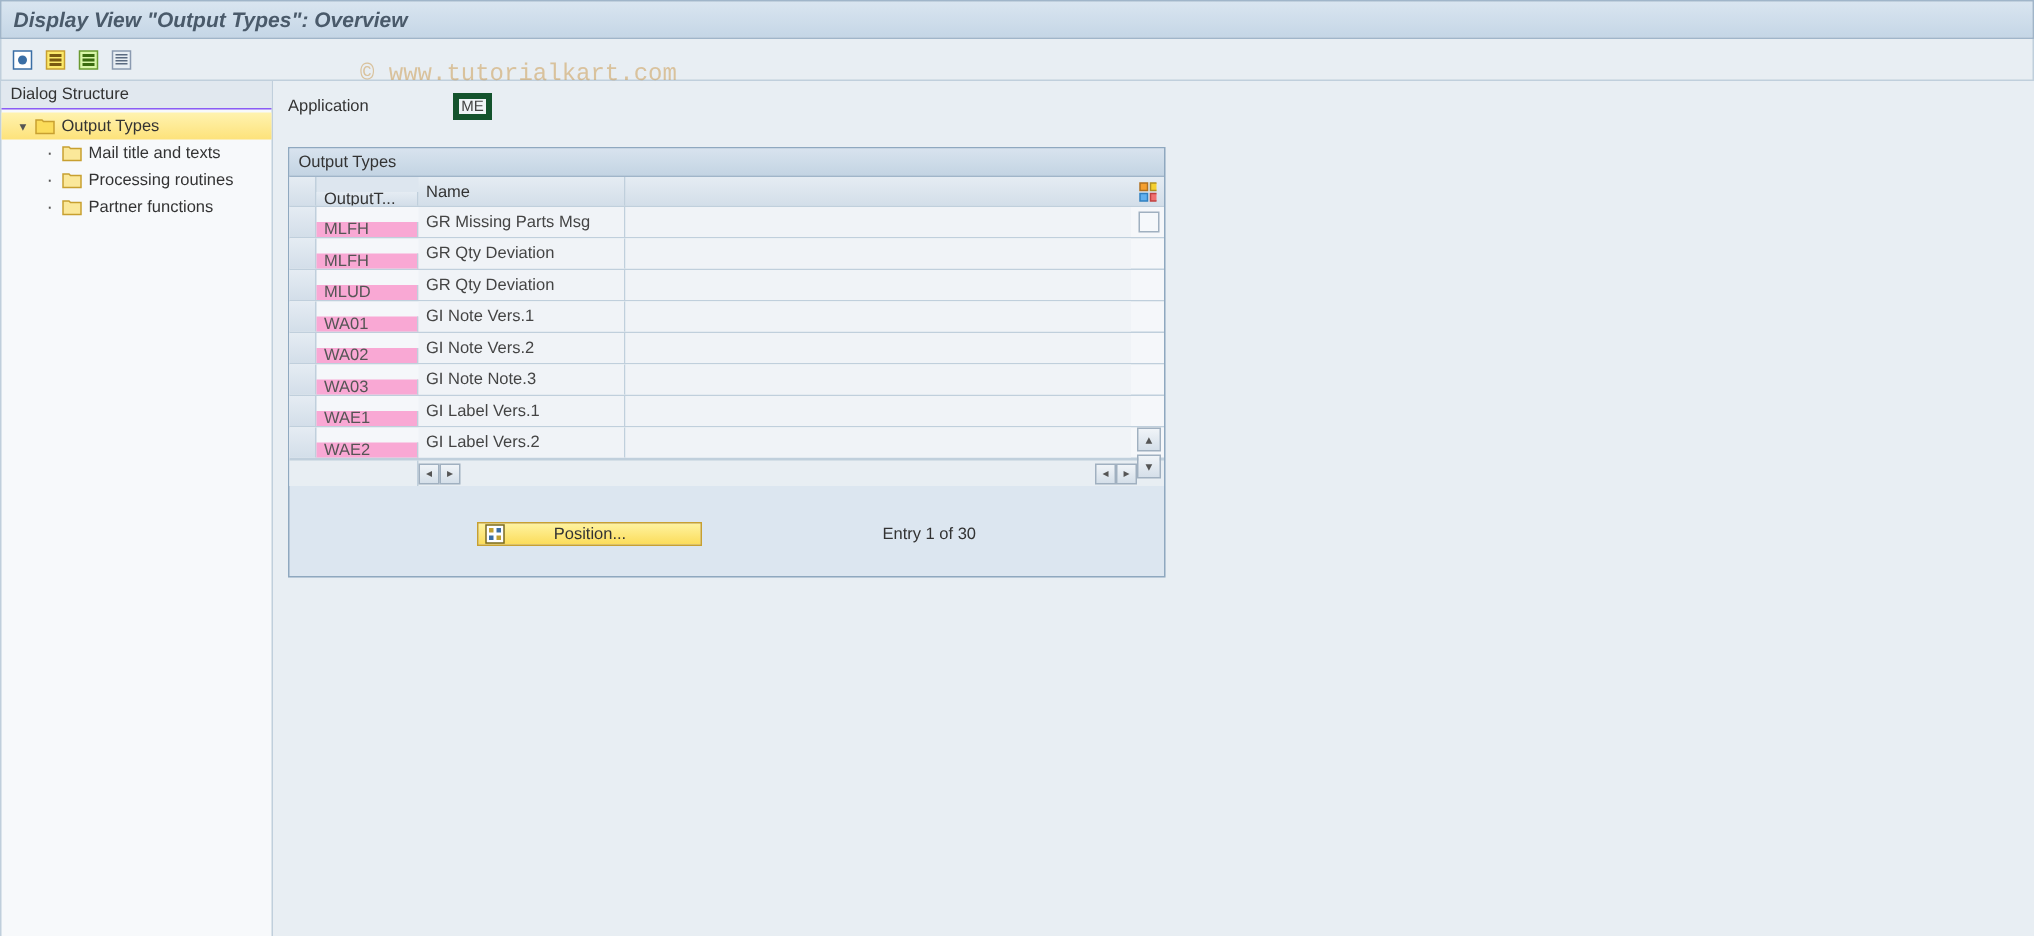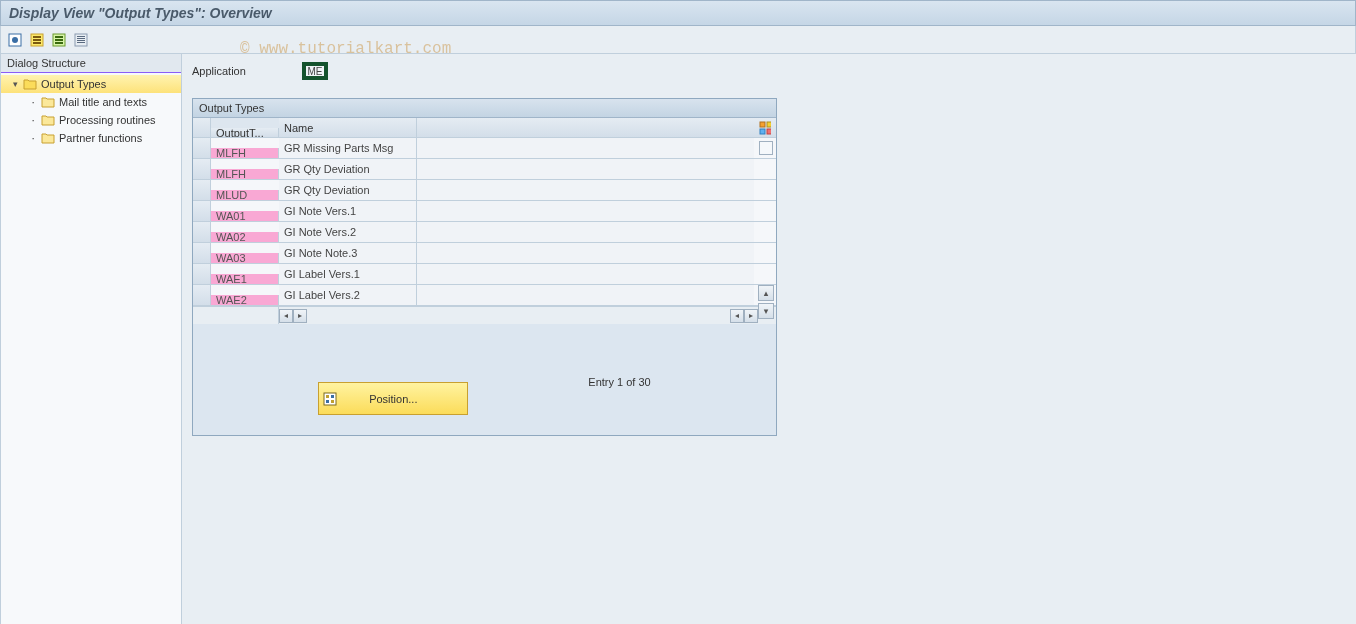--- a/index.html
+++ b/index.html
@@ -237,31 +237,30 @@
     }
     .footer-row {
       display:flex;
       align-items:center;
       justify-content:center;
       gap: 120px;
       padding: 24px 0 20px 0;
     }
     .position-btn {
       width:150px;
-      height:33px;
+      height:16px;
       background: linear-gradient(to bottom, #fff3a0, #fbdc5a);
       border:1px solid #c8a030;
       display:flex;
       align-items:center;
       justify-content:center;
       font-size:11px;
       color:#333;
       cursor:pointer;
       position:relative;
-      margin-top:34px;
     }
     .position-btn .pos-icon {
       position:absolute;
       left:4px;
     }
     .entry-text {
       font-size:11px;
       color:#333;
     }
     svg { display:block; }

